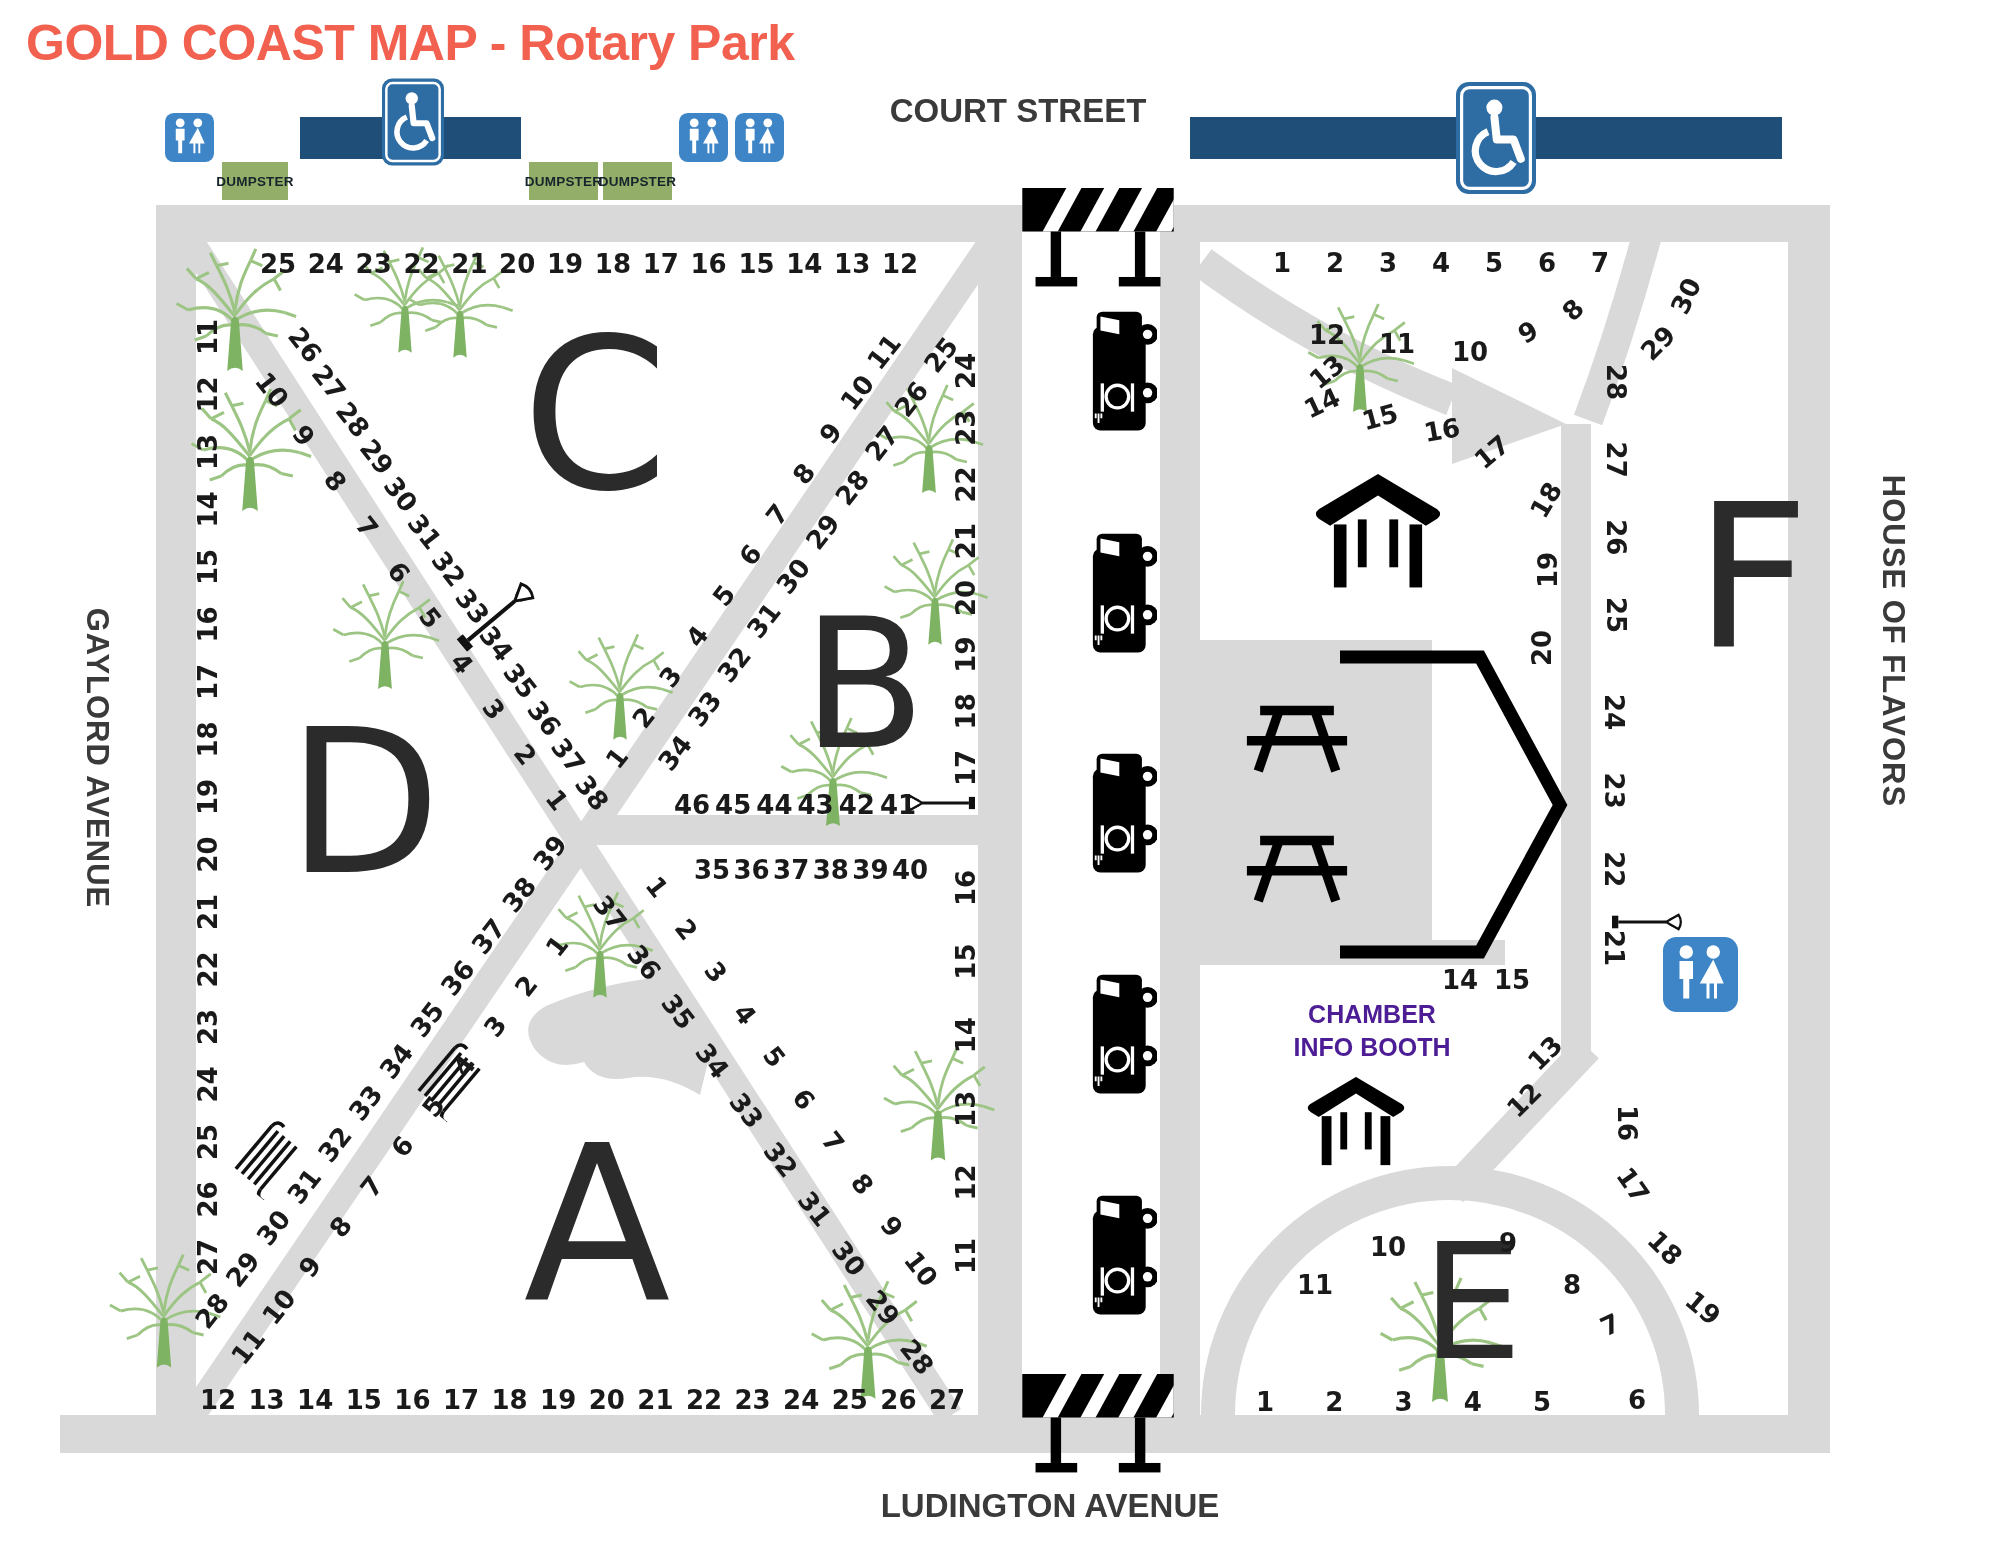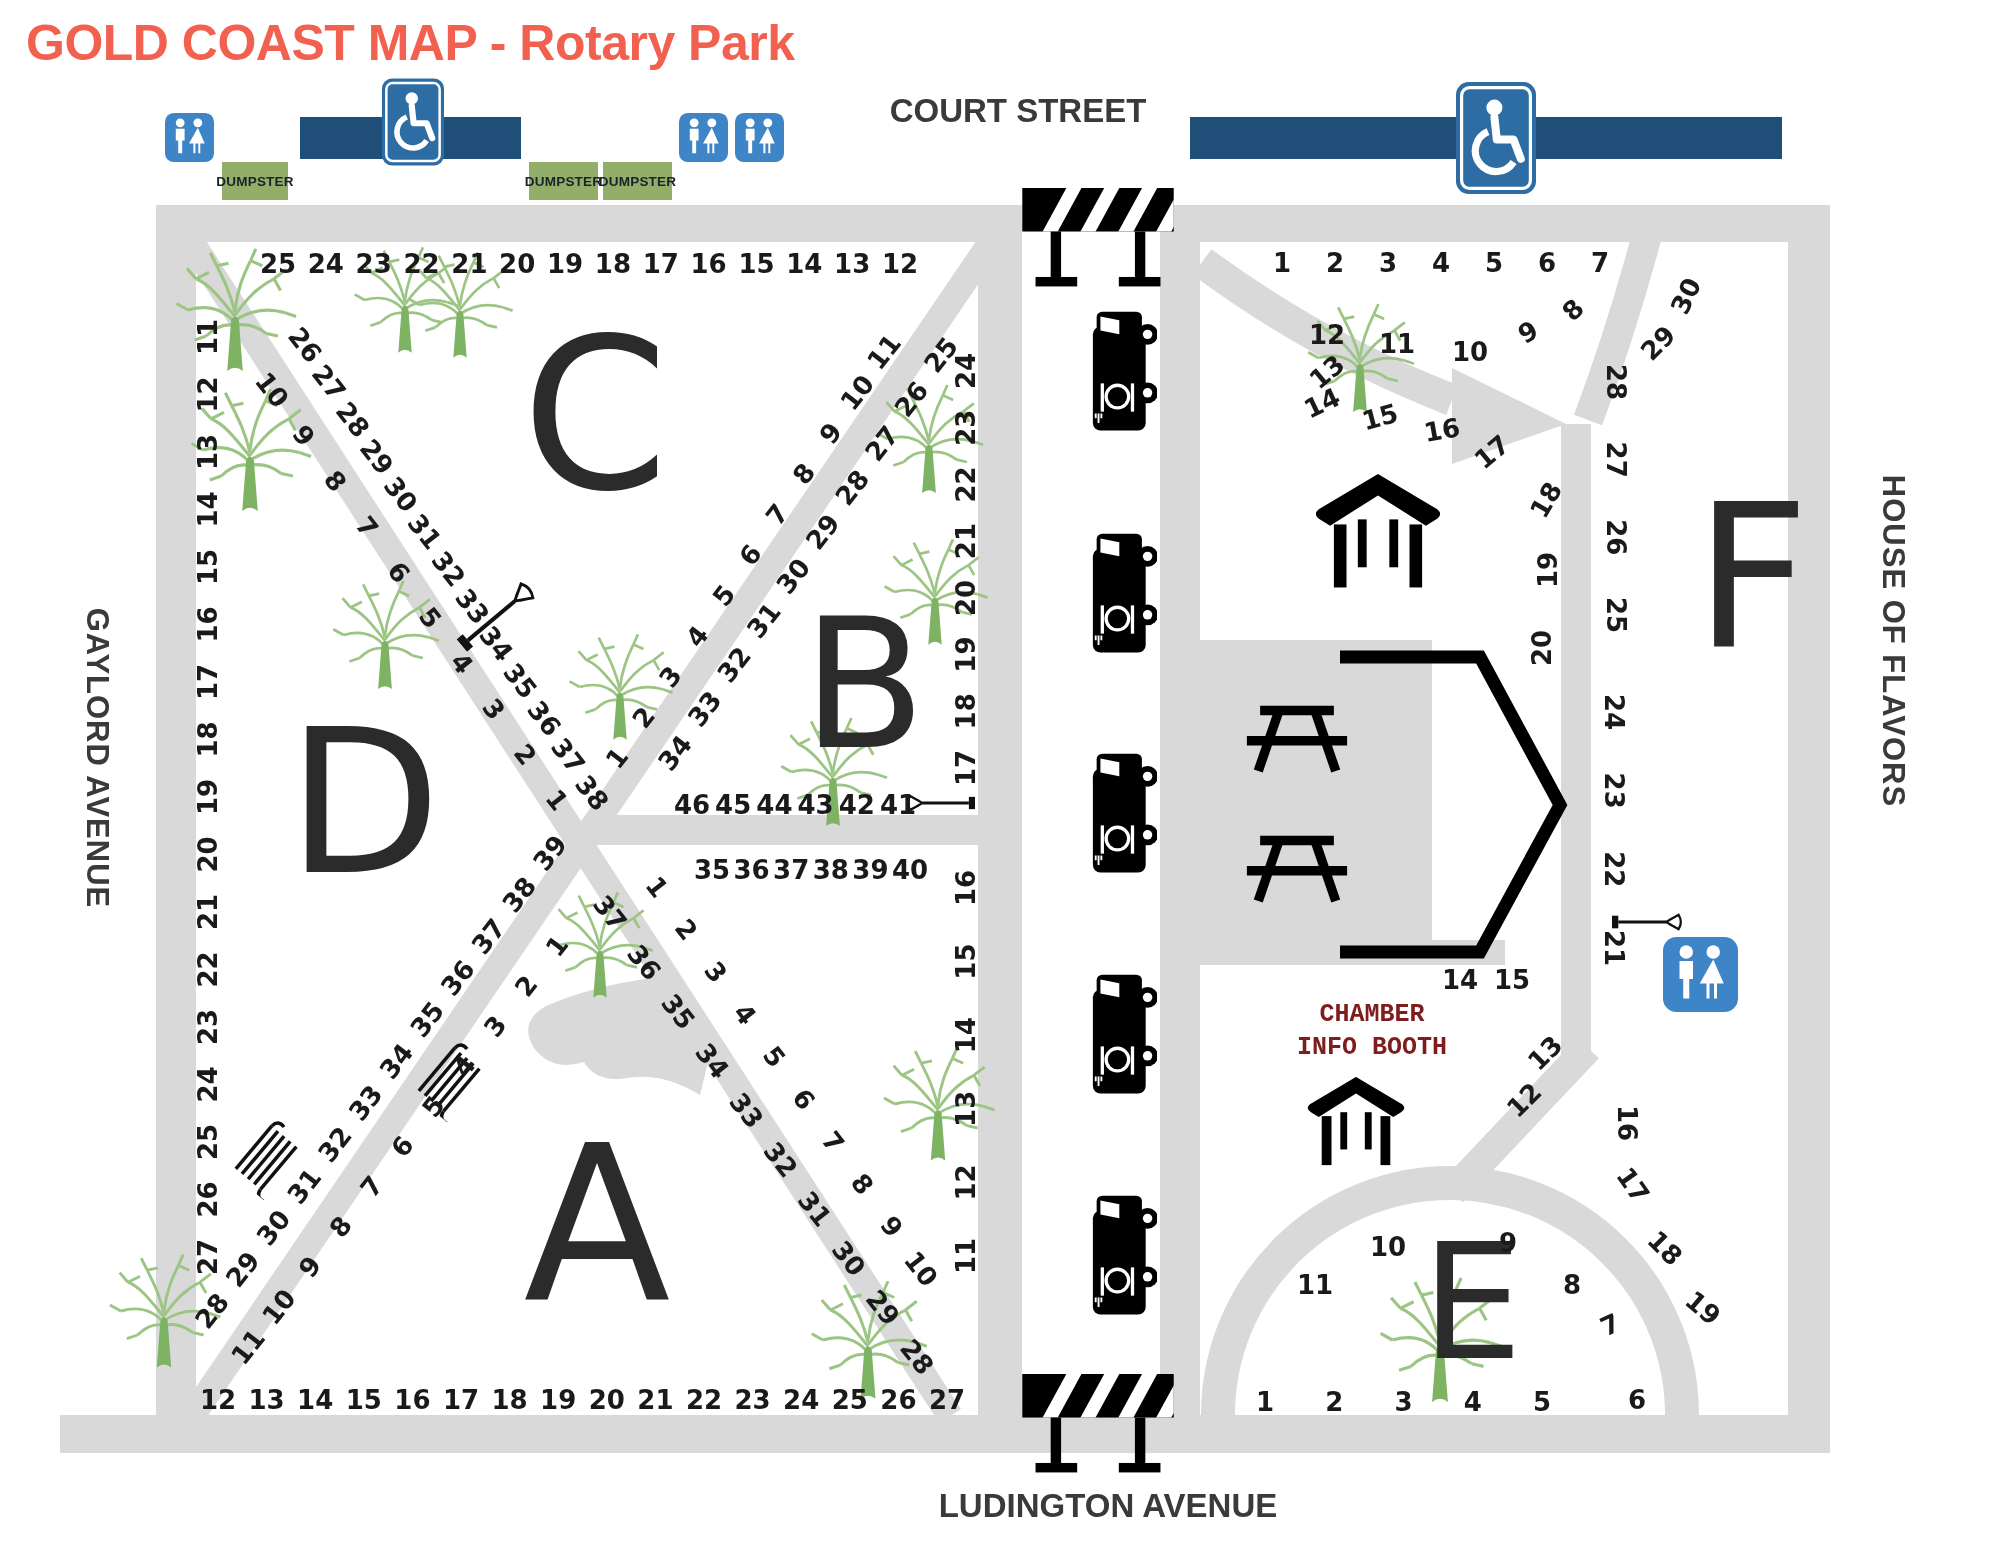--- a/index.html
+++ b/index.html
@@ -12,25 +12,25 @@
           font-family:"Liberation Sans",sans-serif;}
   #map{position:absolute;left:0;top:0;}
   #map text{font-family:"DejaVu Sans","Liberation Sans",sans-serif;}
   .ov{position:absolute;text-align:center;}
   .title{left:26px;top:14px;font-size:50px;font-weight:bold;color:var(--accent);
          letter-spacing:-.5px;white-space:nowrap;}
   .street{color:var(--street-ink);font-weight:bold;text-align:center;white-space:nowrap;}
   .street.h{font-size:33px;}
   .street.v{font-size:31px;letter-spacing:1px;}
   .court{left:768px;top:92px;width:500px;}
-  .ludington{left:858px;top:1487px;width:500px;font-size:31px;}
+  .ludington{left:800px;top:1487px;width:500px;font-size:31px;}
   .gaylord{left:-133px;top:740px;width:460px;transform:rotate(90deg);}
   .house{left:1663px;top:623px;width:460px;transform:rotate(90deg);}
-  .chamber{left:1252px;top:998px;width:240px;text-align:center;color:#7f1d1d;
-           font-size:25px;font-weight:bold;line-height:33px;font-family:Liberation Mono, monospace;}
+  .chamber{left:1252px;top:998px;width:240px;text-align:center;color:#4c1d95;
+           font-size:25px;font-weight:bold;line-height:33px;}
   .dumpster{position:absolute;background:var(--dumpster-green);color:var(--dumpster-ink);
             font-size:13.5px;font-weight:bold;display:flex;align-items:center;
             justify-content:center;letter-spacing:.2px;margin-top:43px;}
 </style>
 </head>
 <body>
 
 <div class="canvas">
 
   <svg id="map" width="2000" height="1545" viewBox="0 0 2000 1545">

